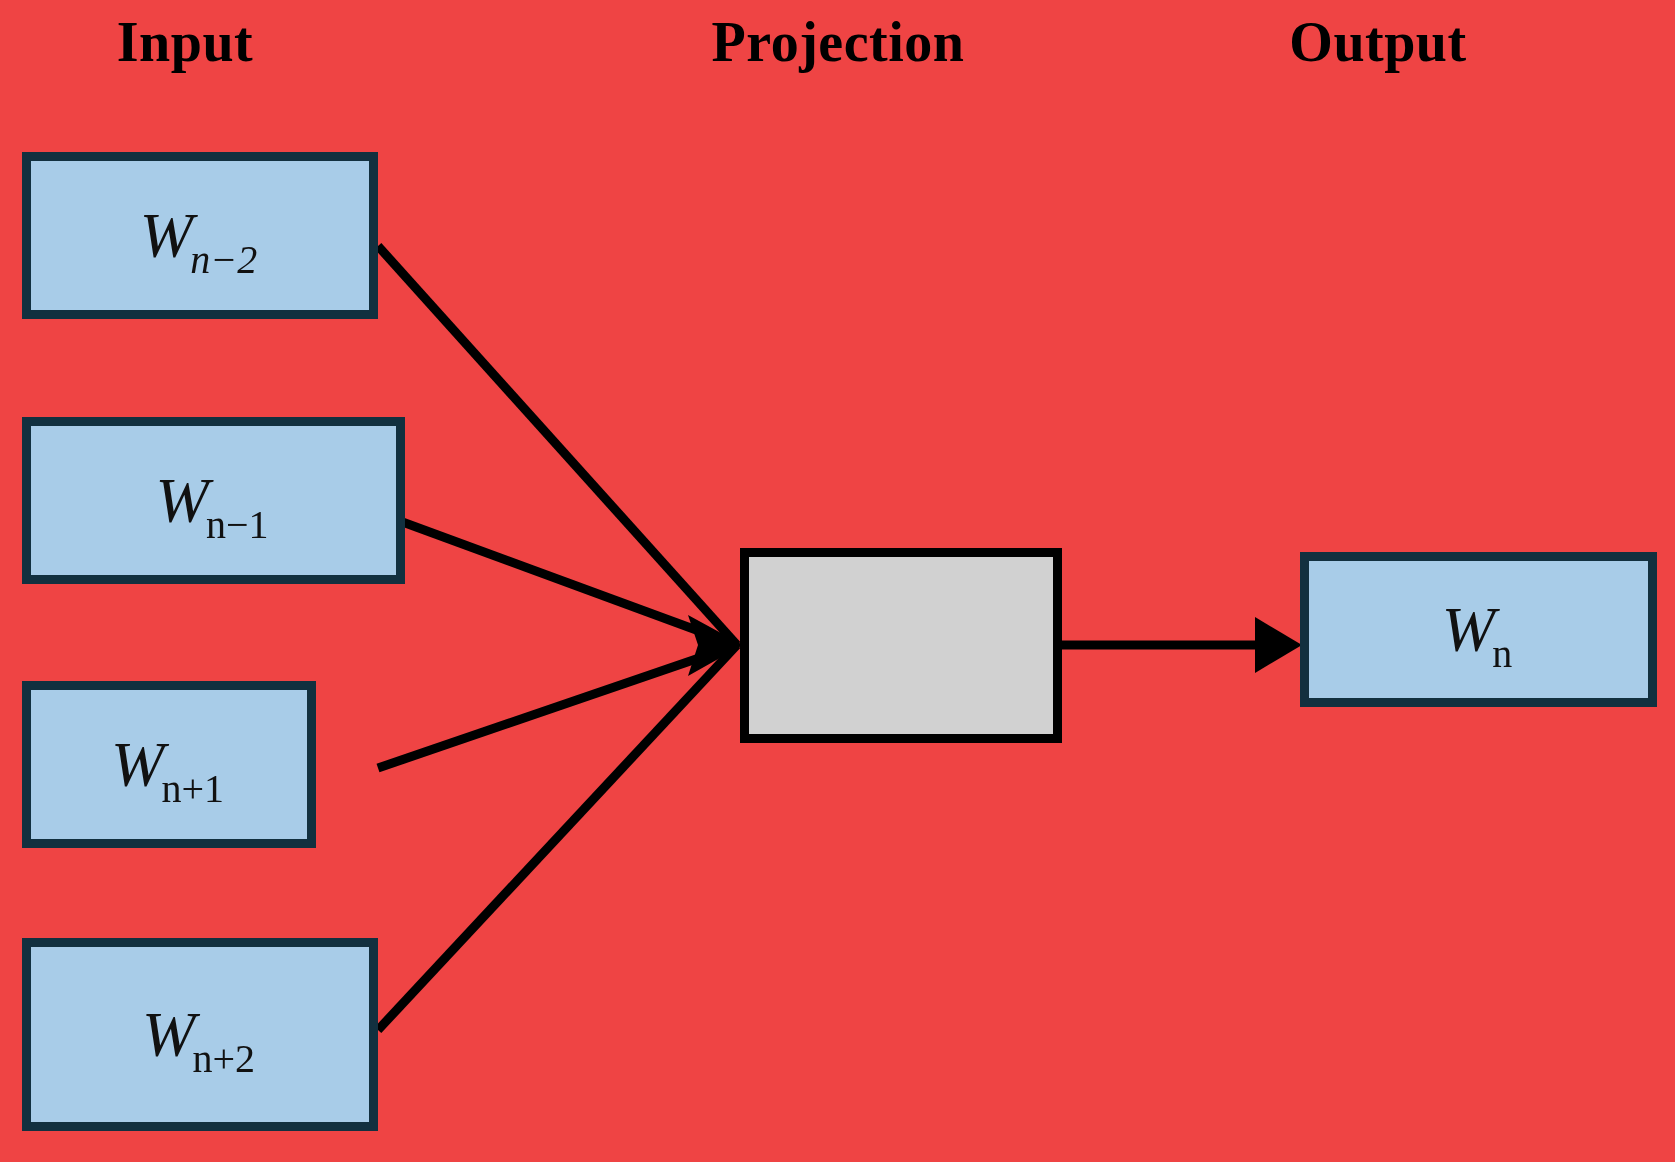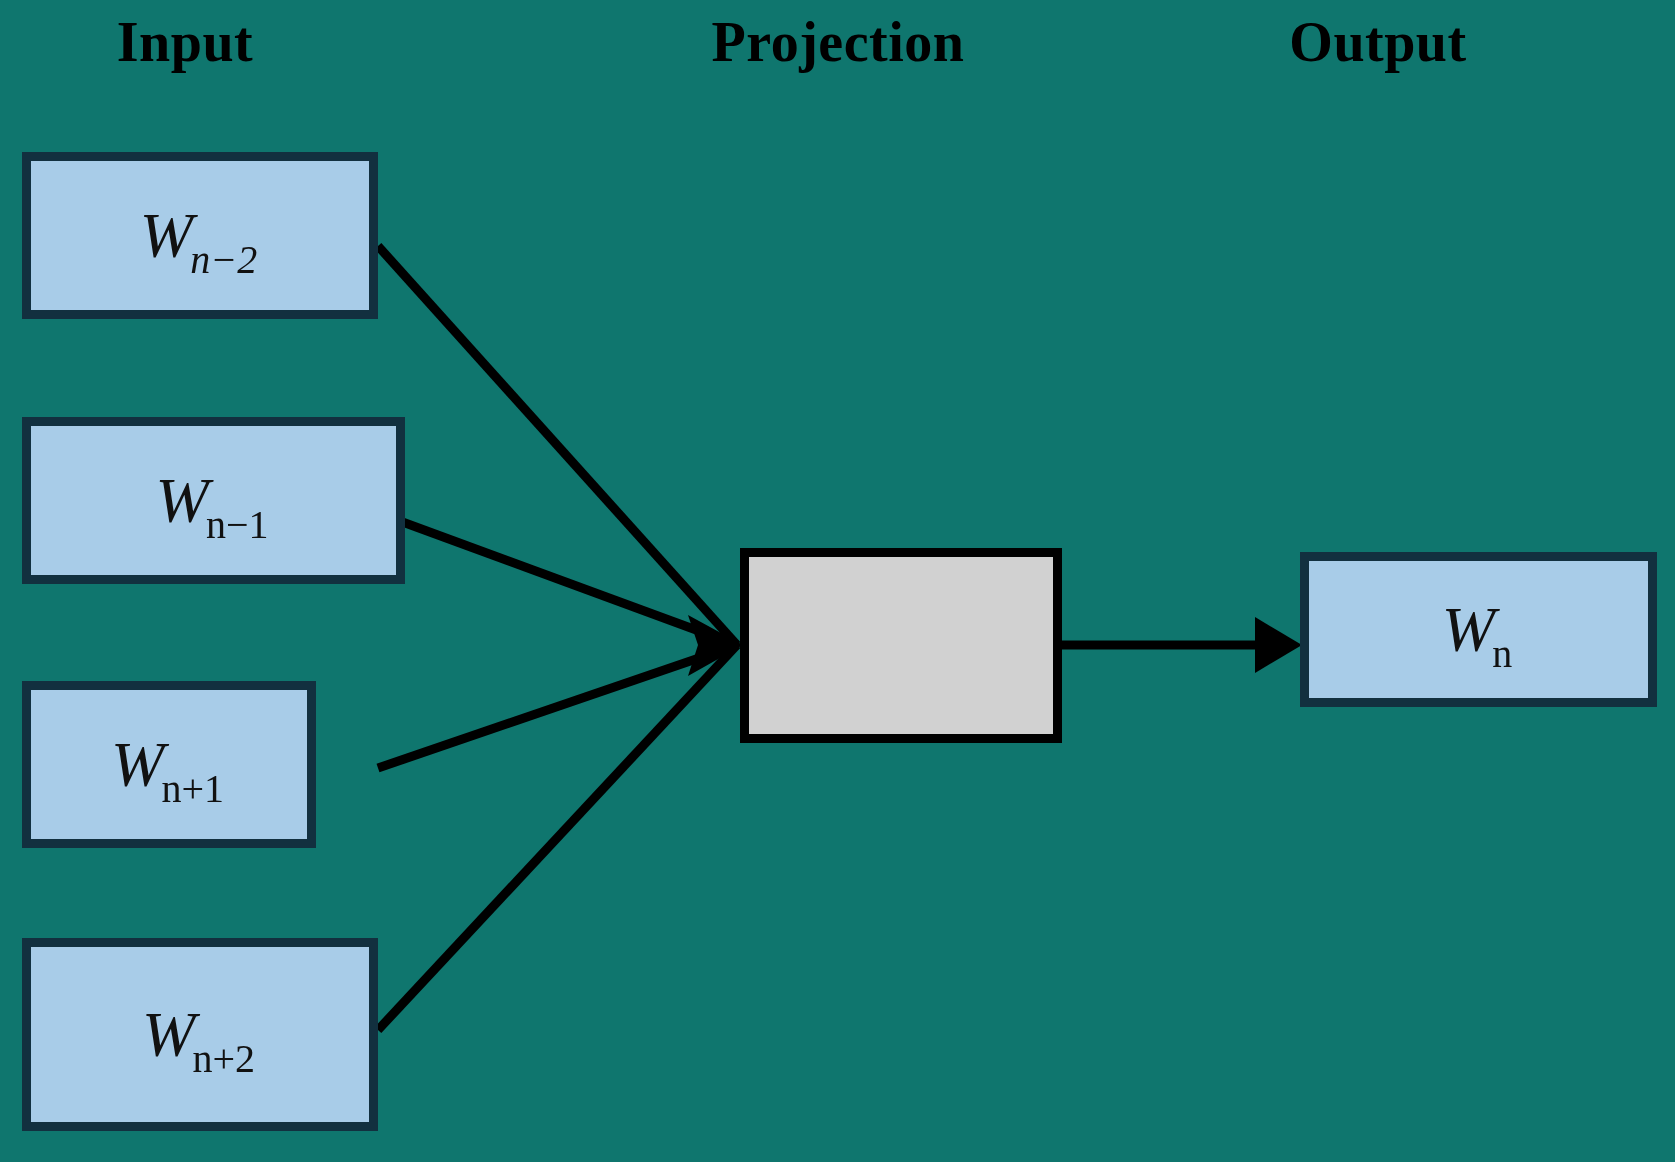--- a/index.html
+++ b/index.html
@@ -5,21 +5,21 @@
 <style>
   html, body {
     margin: 0;
     padding: 0;
     background: #ffffff;
   }
   #canvas {
     position: relative;
     width: 1675px;
     height: 1162px;
-    background: #0f766e;
+    background: #ef4444;
     overflow: hidden;
     font-family: "Liberation Serif", "DejaVu Serif", serif;
   }
 
   
   .col-header {
     position: absolute;
     font-family: "Liberation Serif", "DejaVu Serif", serif;
     font-weight: bold;
     font-size: 56px;

